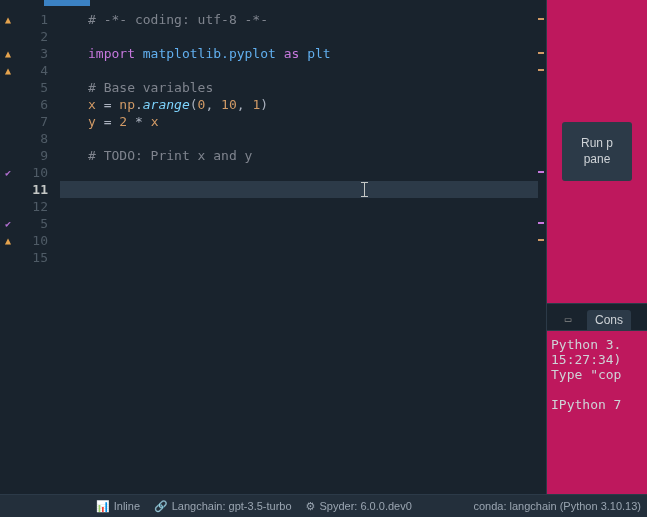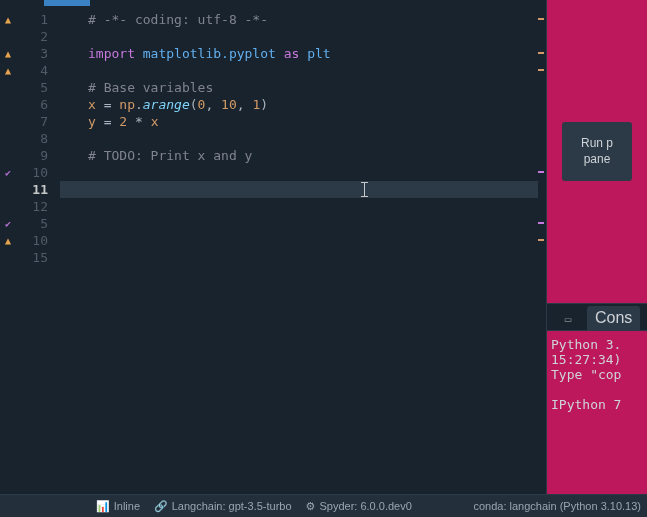--- a/index.html
+++ b/index.html
@@ -175,21 +175,21 @@
     align-items: center;
     justify-content: center;
     margin-left: 6px;
     color: #888;
   }
   .console-tab {
     background: #2c3a48;
     color: #cfd3d7;
     padding: 3px 8px;
     font-family: 'Segoe UI', Arial, sans-serif;
-    font-size: 16px;
+    font-size: 12px;
     border-top-left-radius: 3px;
     border-top-right-radius: 3px;
     margin-left: 4px;
   }
   .console-body {
     flex: 1;
     padding: 6px 4px;
     color: #cfd3d7;
     font-size: 13px;
     white-space: pre;

